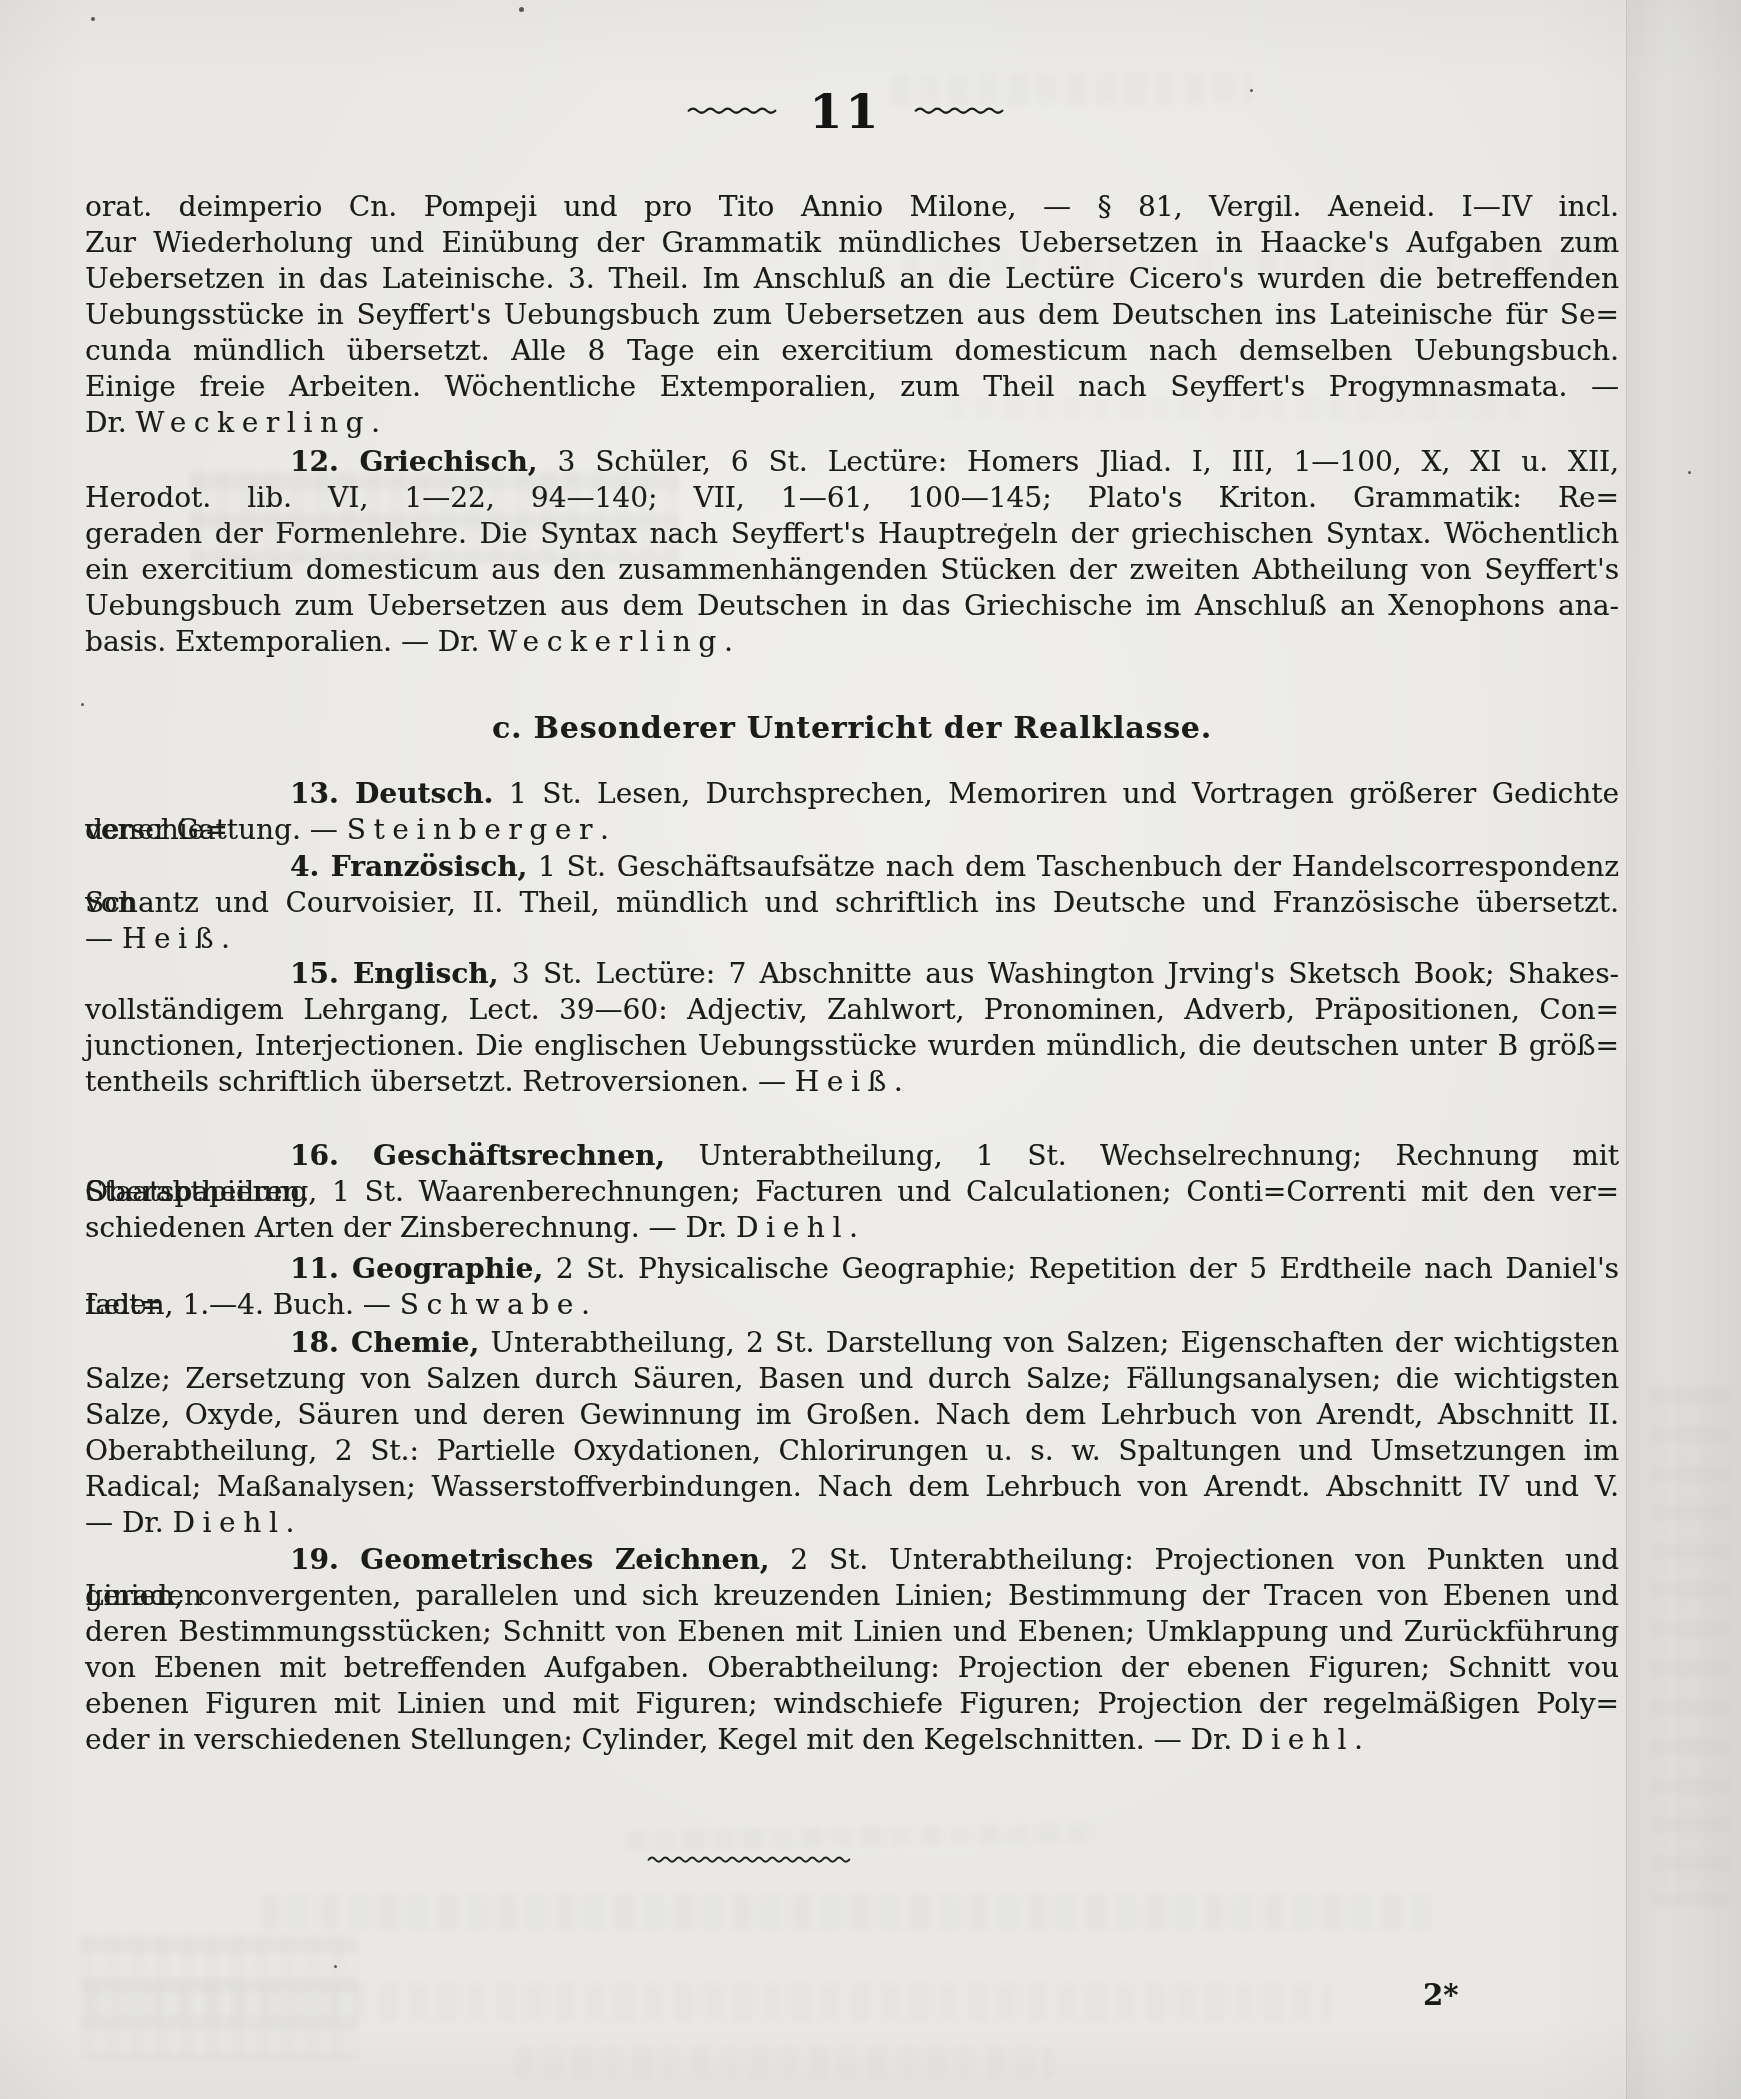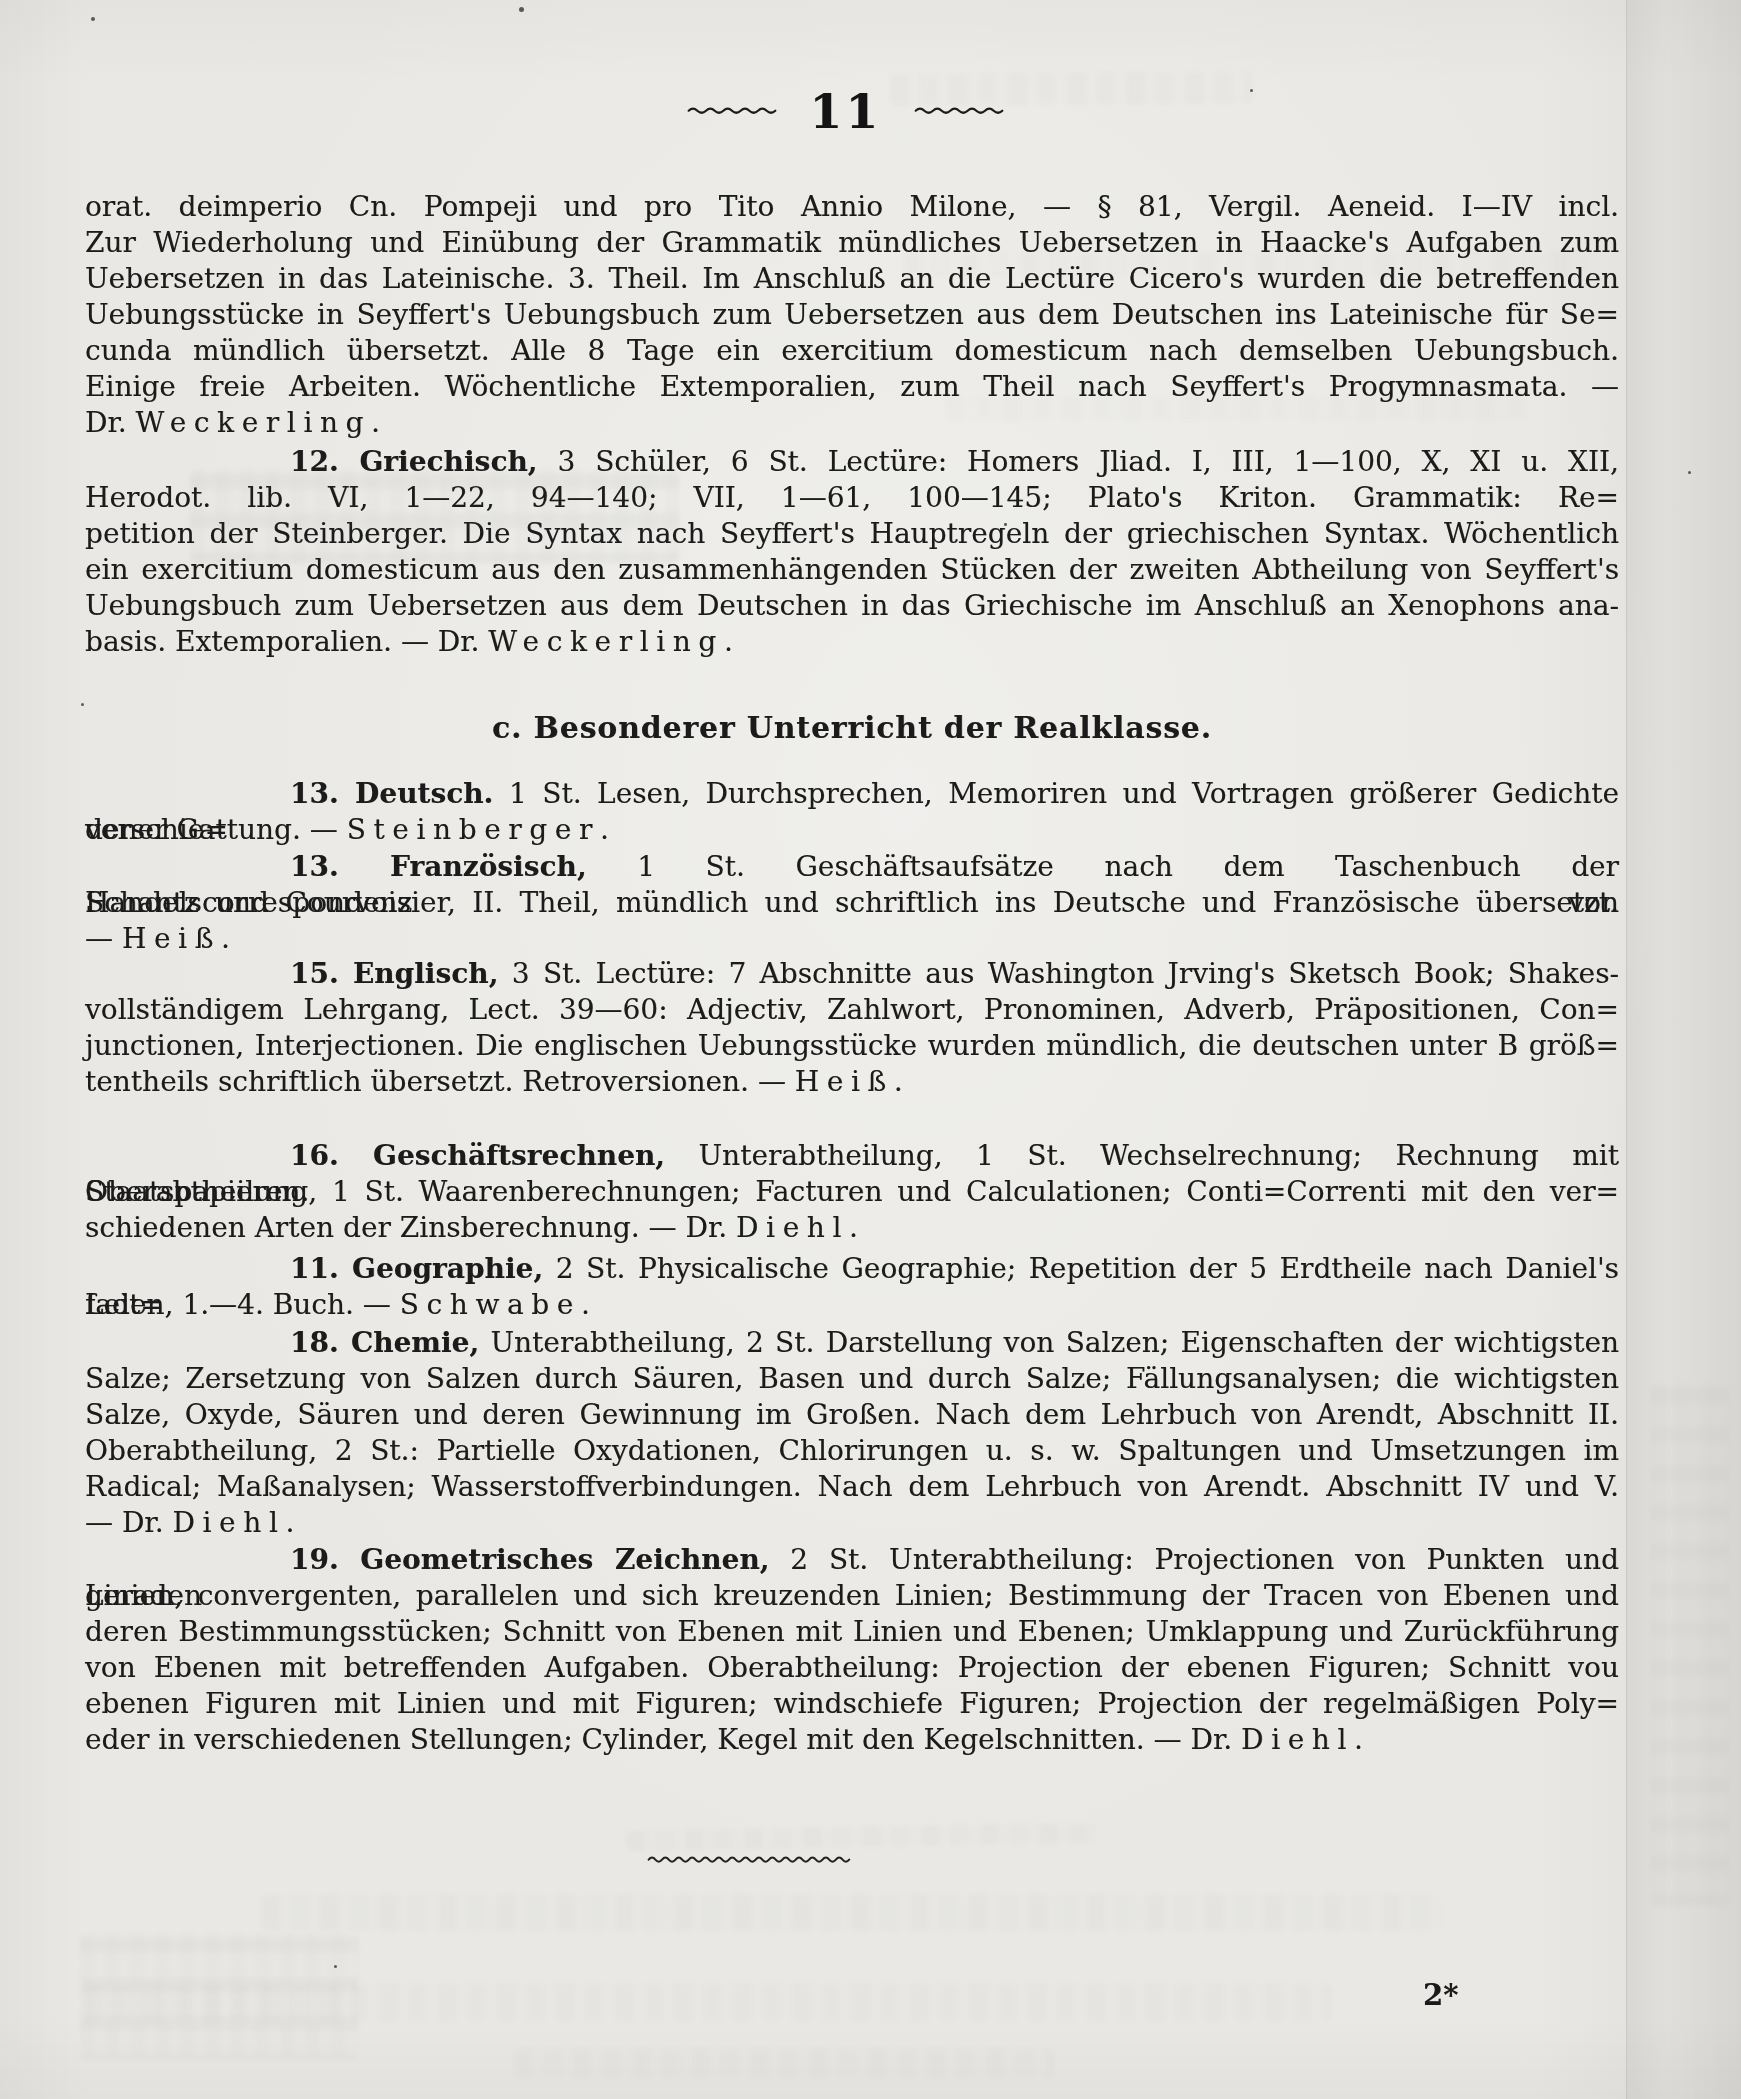--- a/index.html
+++ b/index.html
@@ -86,34 +86,34 @@
       <div class="line"><span>Zur Wiederholung und Einübung der Grammatik mündliches Uebersetzen in Haacke's Aufgaben zum</span></div>
       <div class="line"><span>Uebersetzen in das Lateinische. 3. Theil. Im Anschluß an die Lectüre Cicero's wurden die betreffenden</span></div>
       <div class="line"><span>Uebungsstücke in Seyffert's Uebungsbuch zum Uebersetzen aus dem Deutschen ins Lateinische für Se=</span></div>
       <div class="line"><span>cunda mündlich übersetzt. Alle 8 Tage ein exercitium domesticum nach demselben Uebungsbuch.</span></div>
       <div class="line"><span>Einige freie Arbeiten. Wöchentliche Extemporalien, zum Theil nach Seyffert's Progymnasmata. —</span></div>
       <div class="line last"><span>Dr. </span><span class="sp">Weckerling</span><span>.</span></div>
     </div>
   <div class="para" style="top:444px">
       <div class="line ind"><span class="b">12. Griechisch,</span><span> 3 Schüler, 6 St. Lectüre: Homers Jliad. I, III, 1—100, X, XI u. XII,</span></div>
       <div class="line"><span>Herodot. lib. VI, 1—22, 94—140; VII, 1—61, 100—145; Plato's Kriton. Grammatik: Re=</span></div>
-      <div class="line"><span>petition der Steinberger. Die Syntax nach Seyffert's Hauptregeln der griechischen Syntax. Wöchentlich</span></div>
+      <div class="line"><span>geraden der Formenlehre. Die Syntax nach Seyffert's Hauptregeln der griechischen Syntax. Wöchentlich</span></div>
       <div class="line"><span>ein exercitium domesticum aus den zusammenhängenden Stücken der zweiten Abtheilung von Seyffert's</span></div>
       <div class="line"><span>Uebungsbuch zum Uebersetzen aus dem Deutschen in das Griechische im Anschluß an Xenophons ana-</span></div>
       <div class="line last"><span>basis. Extemporalien. — Dr. </span><span class="sp">Weckerling</span><span>.</span></div>
     </div>
   <div class="para heading" style="top:710px">
       <div class="line last"><span class="b">c. Besonderer Unterricht der Realklasse.</span></div>
     </div>
   <div class="para" style="top:776px">
       <div class="line ind"><span class="b">13. Deutsch.</span><span> 1 St. Lesen, Durchsprechen, Memoriren und Vortragen größerer Gedichte verschie=</span></div>
       <div class="line last"><span>dener Gattung. — </span><span class="sp">Steinberger</span><span>.</span></div>
     </div>
   <div class="para" style="top:849px">
-      <div class="line ind"><span class="b">13. Französisch,</span><span> 1 St. Geschäftsaufsätze nach dem Taschenbuch der Handelscorrespondenz von</span></div>
+      <div class="line ind"><span class="b">4. Französisch,</span><span> 1 St. Geschäftsaufsätze nach dem Taschenbuch der Handelscorrespondenz von</span></div>
       <div class="line"><span>Schantz und Courvoisier, II. Theil, mündlich und schriftlich ins Deutsche und Französische übersetzt.</span></div>
       <div class="line last"><span>— </span><span class="sp">Heiß</span><span>.</span></div>
     </div>
   <div class="para" style="top:956px">
       <div class="line ind"><span class="b">15. Englisch,</span><span> 3 St. Lectüre: 7 Abschnitte aus Washington Jrving's Sketsch Book; Shakes-</span></div>
       <div class="line"><span>vollständigem Lehrgang, Lect. 39—60: Adjectiv, Zahlwort, Pronominen, Adverb, Präpositionen, Con=</span></div>
       <div class="line"><span>junctionen, Interjectionen. Die englischen Uebungsstücke wurden mündlich, die deutschen unter B größ=</span></div>
       <div class="line last"><span>tentheils schriftlich übersetzt. Retroversionen. — </span><span class="sp">Heiß</span><span>.</span></div>
     </div>
   <div class="para" style="top:1138px">

